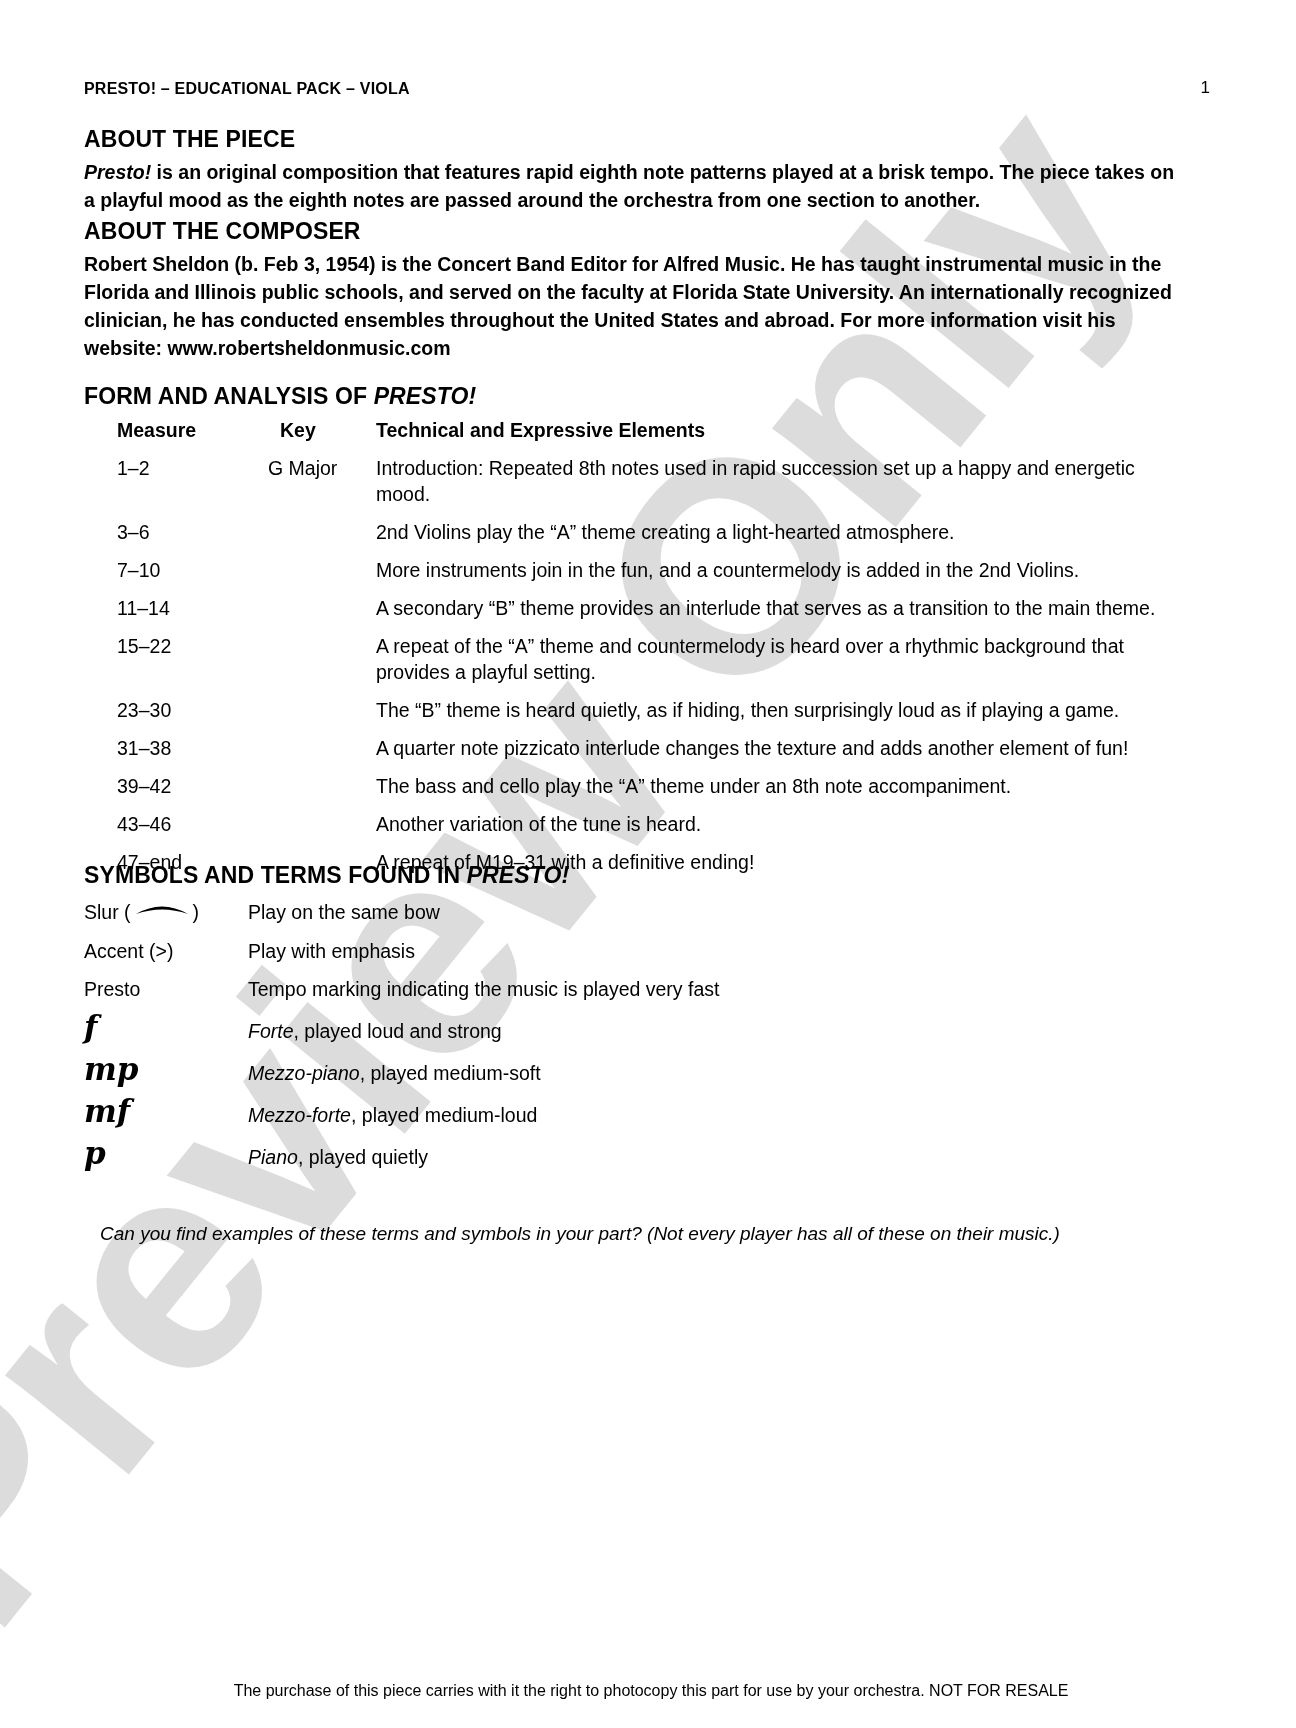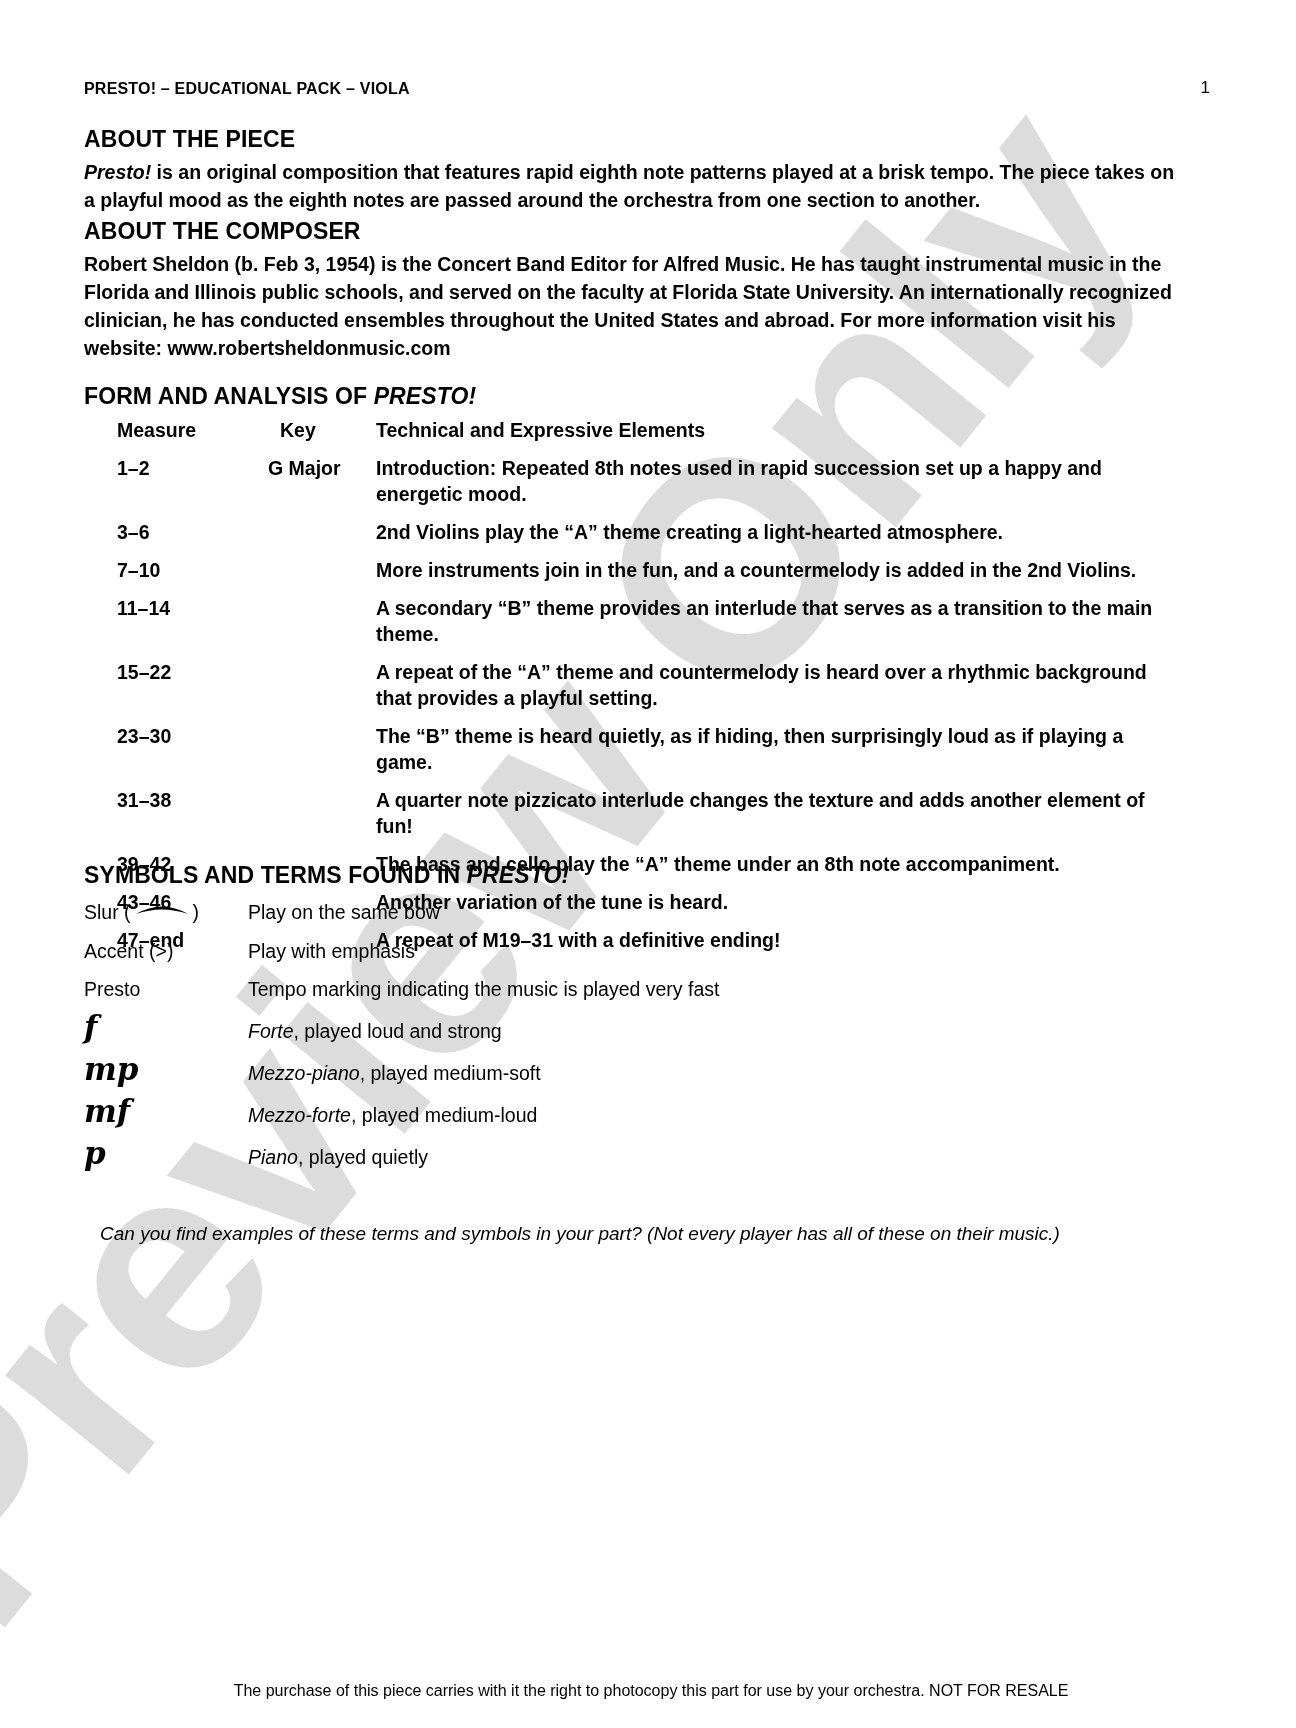--- a/index.html
+++ b/index.html
@@ -55,21 +55,21 @@
 
   
   .fa-table {
     position: absolute; left: 84px; top: 417px; width: 1128px;
     display: grid;
     grid-template-columns: 151px 108px 800px;
     row-gap: 12px;
     font-size: 19.5px; line-height: 26px; margin-left: 33px;
   }
   .fa-table .hdr { font-weight: bold; }
-  .fa-cell { white-space: normal; font-weight: bold; }
+  .fa-cell { white-space: normal; }
 
   
   .sym-grid {
     position: absolute; left: 84px; top: 898px; width: 1104px;
     display: grid;
     grid-template-columns: 164px 1fr;
     row-gap: 12px;
     align-items: baseline;
     font-size: 19.5px; line-height: 26px;
   }

